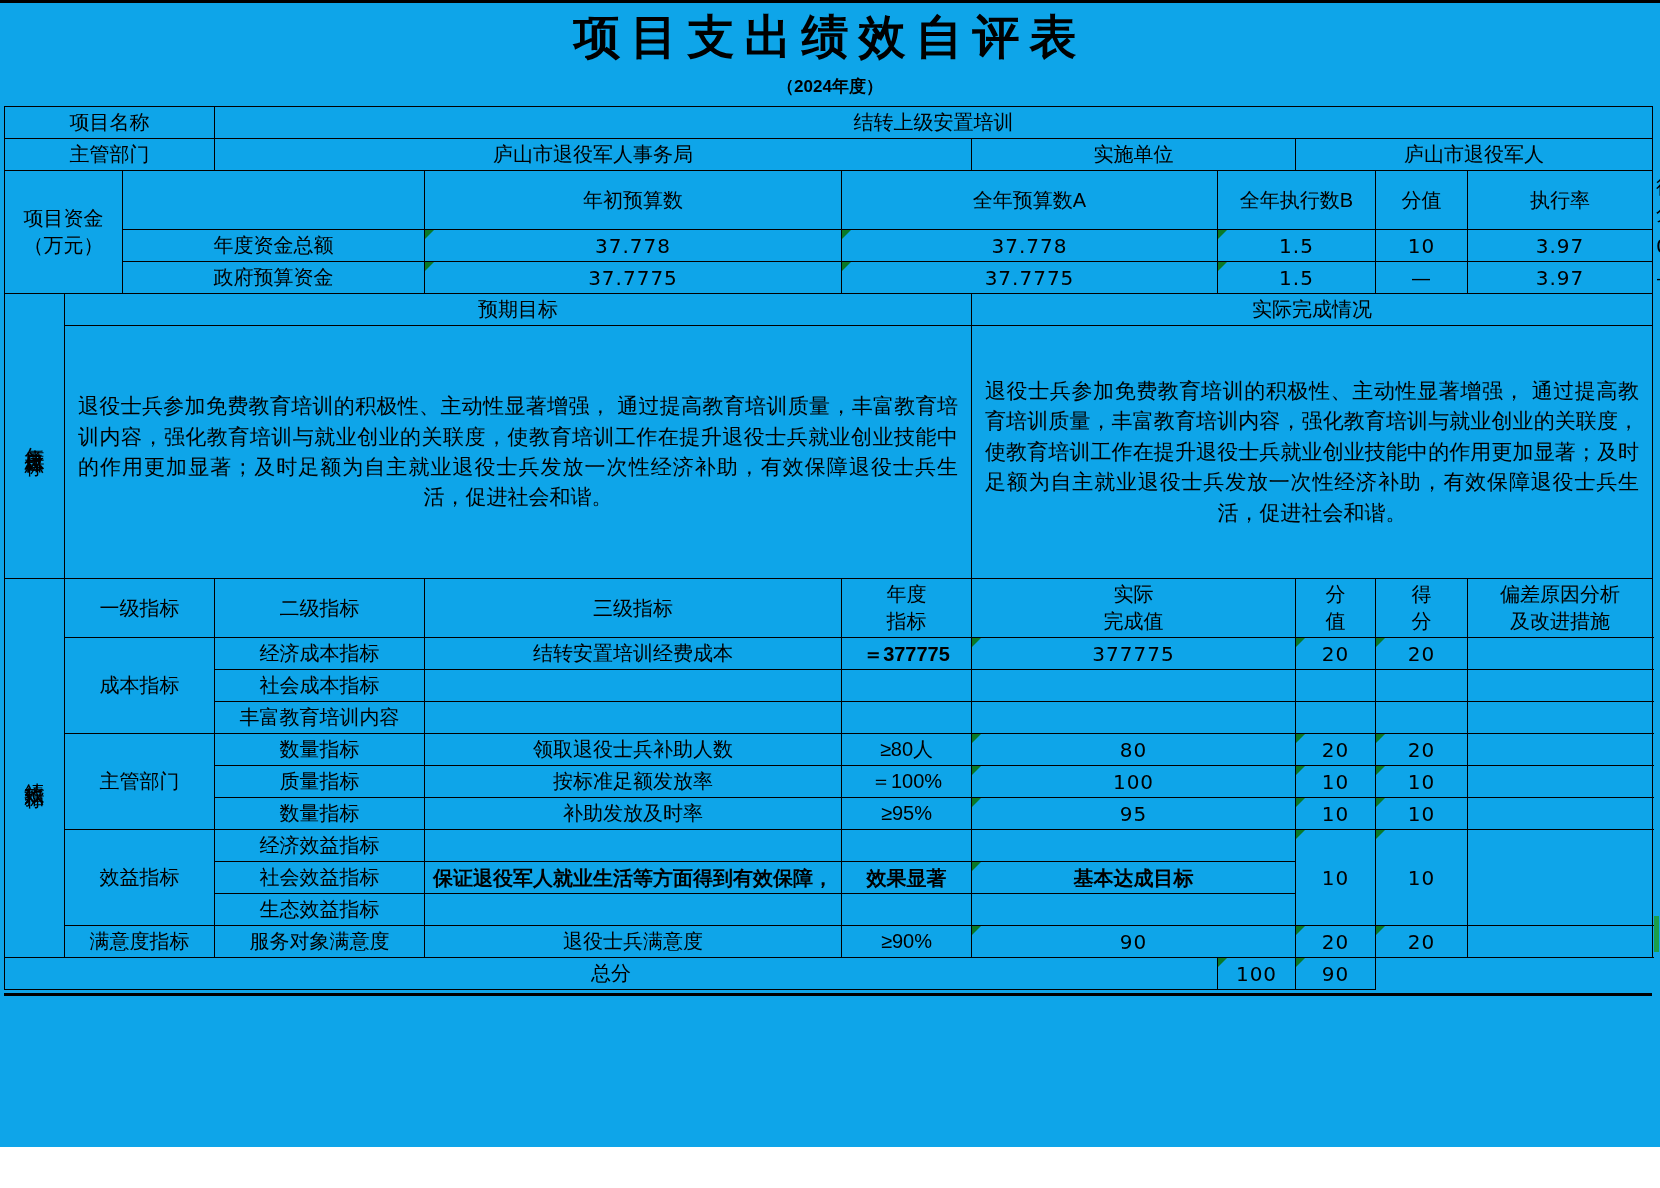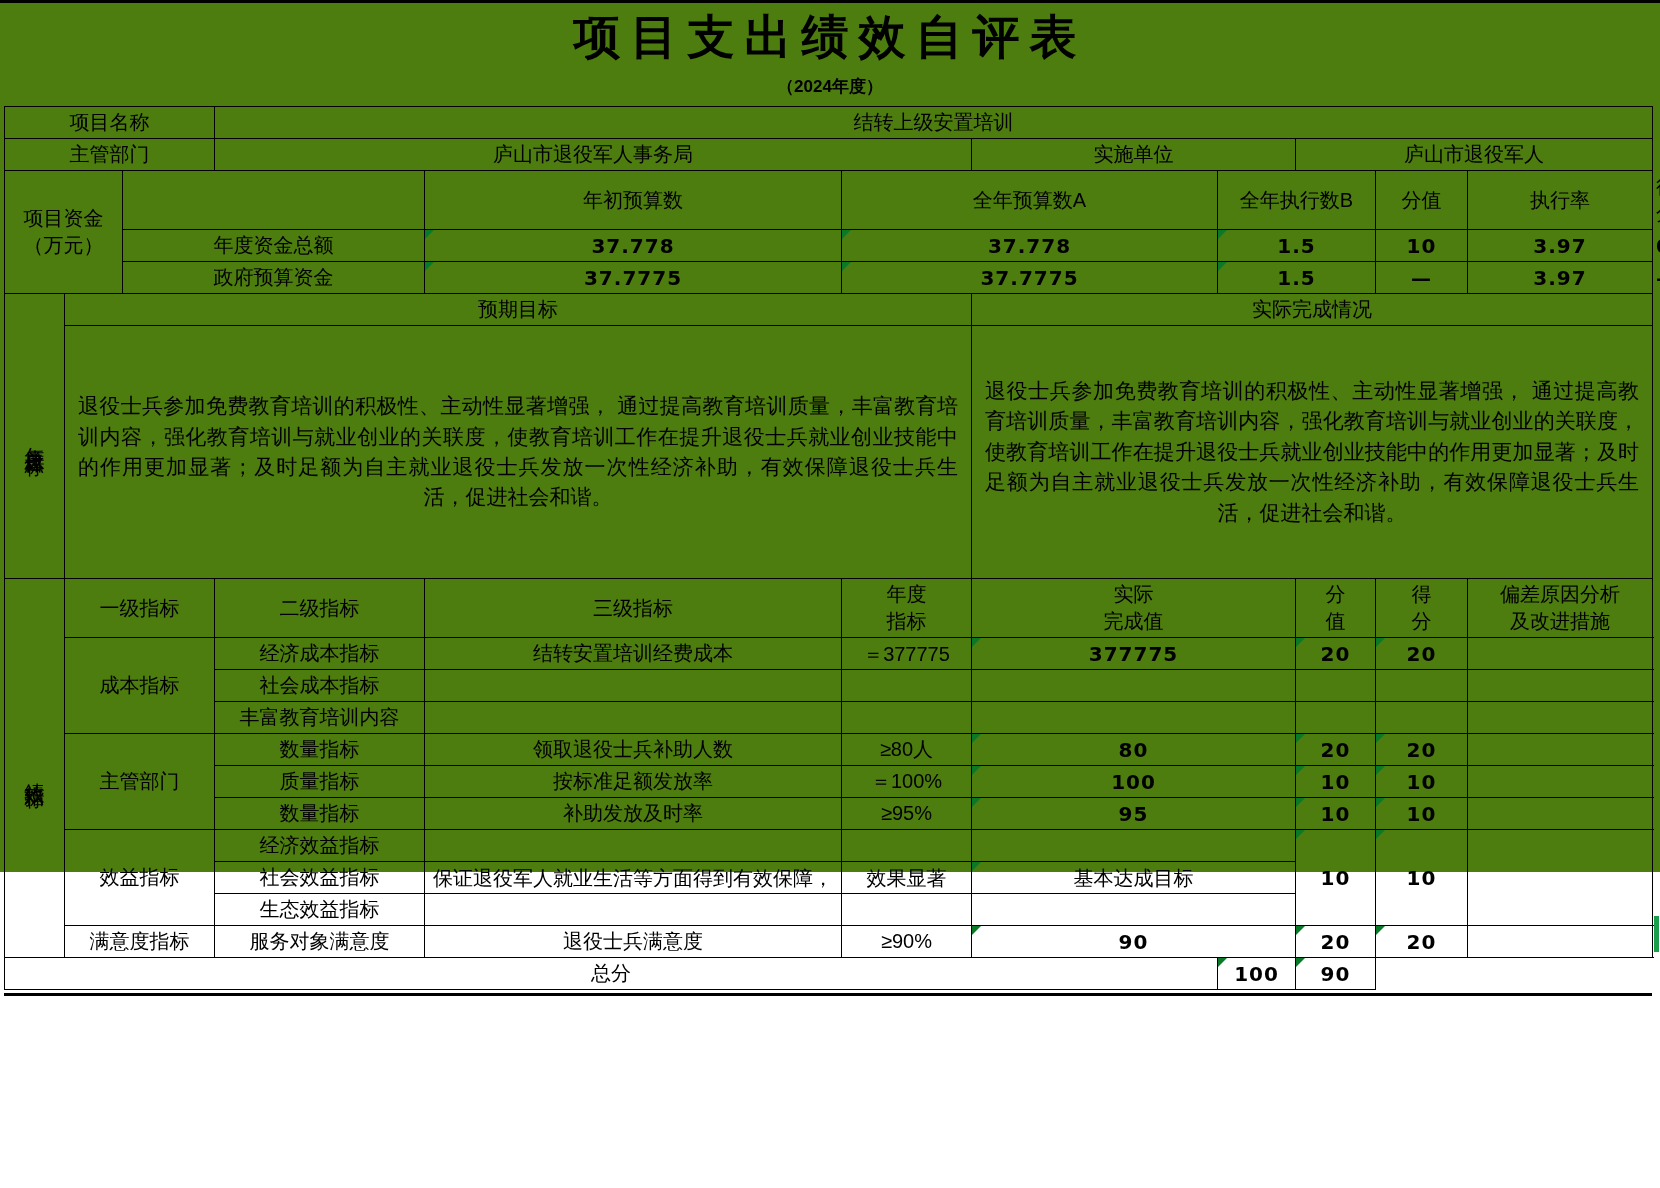--- a/index.html
+++ b/index.html
@@ -9,22 +9,22 @@
   }
   body {
     font-family: "Liberation Sans", sans-serif;
     width: 1660px;
     height: 1188px;
     overflow: hidden;
   }
   .page {
     position: relative;
     width: 1660px;
-    height: 872px;
-    background: #4d7c0f;
+    height: 1147px;
+    background: #0ea5e9;
   }
   .title {
     text-align: center;
     font-family: "Liberation Serif", serif;
     font-size: 47px;
     font-weight: bold;
     letter-spacing: 10px;
     padding-top: 6px;
     color: #000;
   }
@@ -56,21 +56,20 @@
   }
   .med {
     font-size: 23px;
   }
   .sm {
     font-size: 19px;
   }
   .mono {
     font-family: "DejaVu Sans", sans-serif;
     letter-spacing: 1px;
-    font-weight: bold;
   }
   .vert {
     writing-mode: vertical-rl;
     text-orientation: upright;
     letter-spacing: 2px;
     margin: 0 auto;
     display: inline-block;
     line-height: 1.15;
   }
   .goaltext {
@@ -91,20 +90,21 @@
     width: 0;
     height: 0;
     border-top: 9px solid #0a7a28;
     border-right: 9px solid transparent;
   }
   .clipped {
     display: block;
     max-height: 46px;
     overflow: hidden;
     line-height: 1.1;
+    font-weight: bold;
   }
   .toprule {
     position: absolute;
     left: 0;
     top: 0;
     width: 1660px;
     height: 3px;
     background: #000;
   }
   .botrule {

